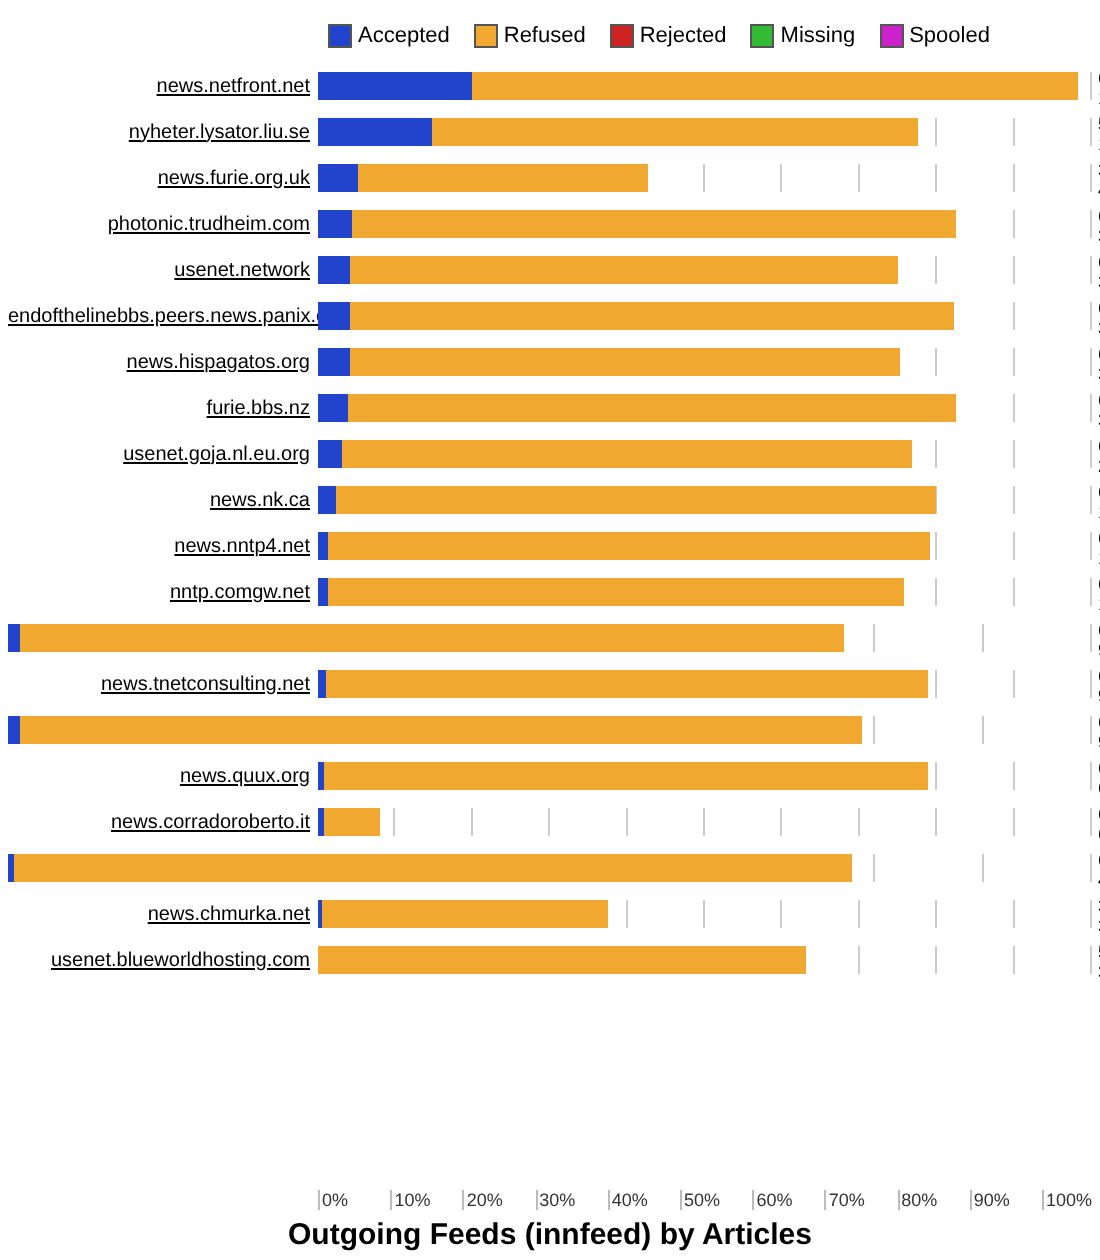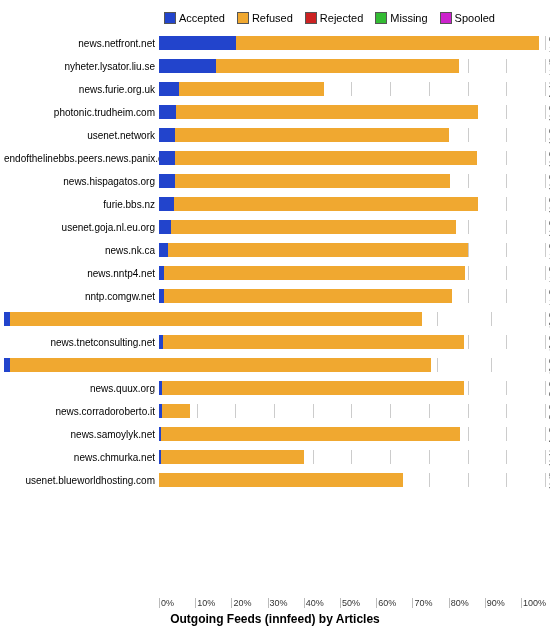--- a/index.html
+++ b/index.html
@@ -53,20 +53,21 @@
       position: relative;
     }
     .row-label {
       width: 155px;
       text-align: right;
       padding-right: 4px;
       font-size: 10px;
       color: #000;
       flex-shrink: 0;
       white-space: nowrap;
+      text-decoration: underline;
     }
     .seg {
       height: 100%;
       display: inline-block;
     }
     .seg-accepted { background: #2244cc; }
     .seg-refused  { background: #f0a830; }
     .x-axis {
       display: flex;
       flex-direction: row;
@@ -83,21 +84,21 @@
       border-left: 1px solid #bbb;
       padding-left: 1px;
     }
     .x-tick:last-child {
       flex: 0 0 0px;
       text-align: center;
     }
     .x-label {
       text-align: center;
       margin-top: 4px;
-      font-size: 12px;
+      font-size: 15px;
       font-weight: bold;
     }
     .bars-bg {
       position: absolute;
       top: 0; left: 0; right: 0; bottom: 0;
       background-image: repeating-linear-gradient(
         to right,
         transparent,
         transparent calc(10% - 1px),
         #ccc calc(10% - 1px),
@@ -320,21 +321,20 @@
         <div style="position: relative; flex: 1 1 0%; height: 14px;">
           <div class="bars-bg"></div>
           <div class="bars-inner">
             <div class="seg seg-accepted" style="width: 0.73%;"></div>
             <div class="seg seg-refused" style="width: 7.4%;"></div>
           </div>
           <div style="position: absolute; left: 100%; top: -1px; padding-left: 3px; font-size: 9px; white-space: nowrap; line-height: 1.1;">629<br>62</div>
         </div>
       </div>
       <div class="bar-row">
-        <div class="row-label">news.samoylyk.net</div>
         <div style="position: relative; flex: 1 1 0%; height: 14px;">
           <div class="bars-bg"></div>
           <div class="bars-inner">
             <div class="seg seg-accepted" style="width: 0.48%;"></div>
             <div class="seg seg-refused" style="width: 77.34%;"></div>
           </div>
           <div style="position: absolute; left: 100%; top: -1px; padding-left: 3px; font-size: 9px; white-space: nowrap; line-height: 1.1;">6574<br>41</div>
         </div>
       </div>
       <div class="bar-row">

